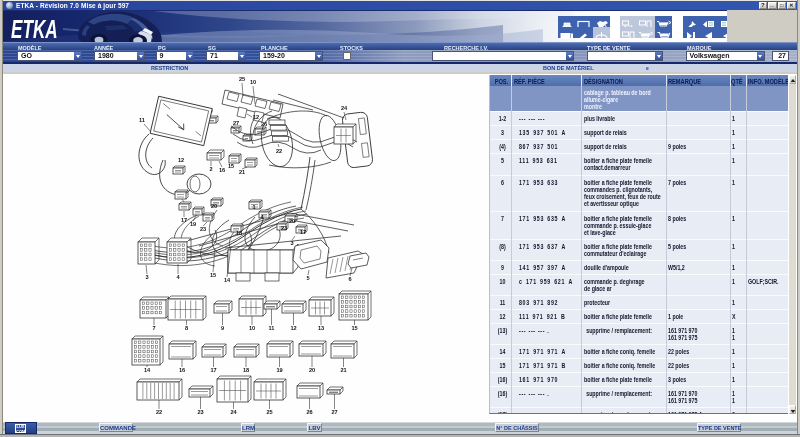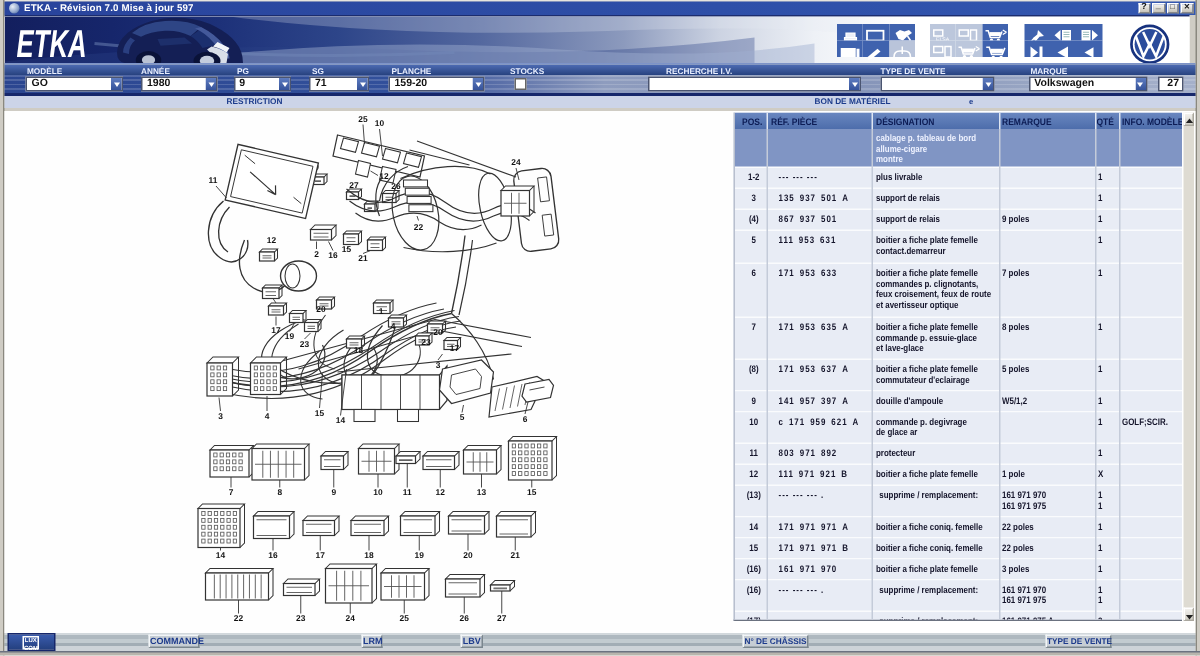--- a/index.html
+++ b/index.html
@@ -6,21 +6,21 @@
 body {position:relative;background:#cfccc4}
 #frame {position:absolute;inset:0}
 #titlebar {position:absolute;left:3px;top:1px;width:794px;height:9px;
   background:linear-gradient(90deg,#29449c,#2e4fa8 60%,#3357b0);color:#fff;font-size:7px;font-weight:bold}
 #titlebar .txt {position:absolute;left:13px;top:1px;letter-spacing:0.1px;font-size:6.5px}
 #titlebar .ico {position:absolute;left:3px;top:1px;width:7px;height:7px;border-radius:50%;
   background:radial-gradient(circle at 35% 35%, #e8eef8, #93a8cc 55%, #30508f)}
 .wbtn {position:absolute;top:1px;width:8.5px;height:7px;background:linear-gradient(#f4f3f0,#c6c3ba);
   border:1px solid #888;border-top-color:#fff;border-left-color:#fff;color:#111;font-size:6px;
   font-weight:bold;text-align:center;line-height:5.5px}
-#banner {position:absolute;left:3px;top:10px;width:790px;height:32px;background:#fff;border-top:1px solid #1b2c6e;overflow:hidden}
+#banner {position:absolute;left:3px;top:10px;width:724px;height:32px;background:#fff;border-top:1px solid #1b2c6e;overflow:hidden}
 #etka {position:absolute;left:8px;top:3px;color:#fff;font-size:26px;font-weight:bold;font-style:italic;
   letter-spacing:0px;transform:scale(0.66,1);transform-origin:left top}
 .tile {position:absolute}
 #labelbar {position:absolute;left:3px;top:42px;width:794px;height:8px;
   background:linear-gradient(#4e6cb4,#27427f);border-top:1px solid #7d93c8}
 #labelbar span {position:absolute;top:1.5px;color:#e9efff;font-size:5.5px;font-weight:bold;letter-spacing:0;white-space:nowrap}
 #combobar {position:absolute;left:3px;top:50px;width:794px;height:11.5px;
   background:linear-gradient(90deg,#2b4690 0,#32509b 260px,#5a6fa8 330px,#8e9cbe 400px,#8493b8 560px,#9aa7c4 700px,#a5b0ca 794px)}
 #combobar:before {content:"";position:absolute;inset:0;
   background:repeating-linear-gradient(180deg,rgba(255,255,255,0.16) 0 1px,rgba(255,255,255,0) 1px 3px)}

